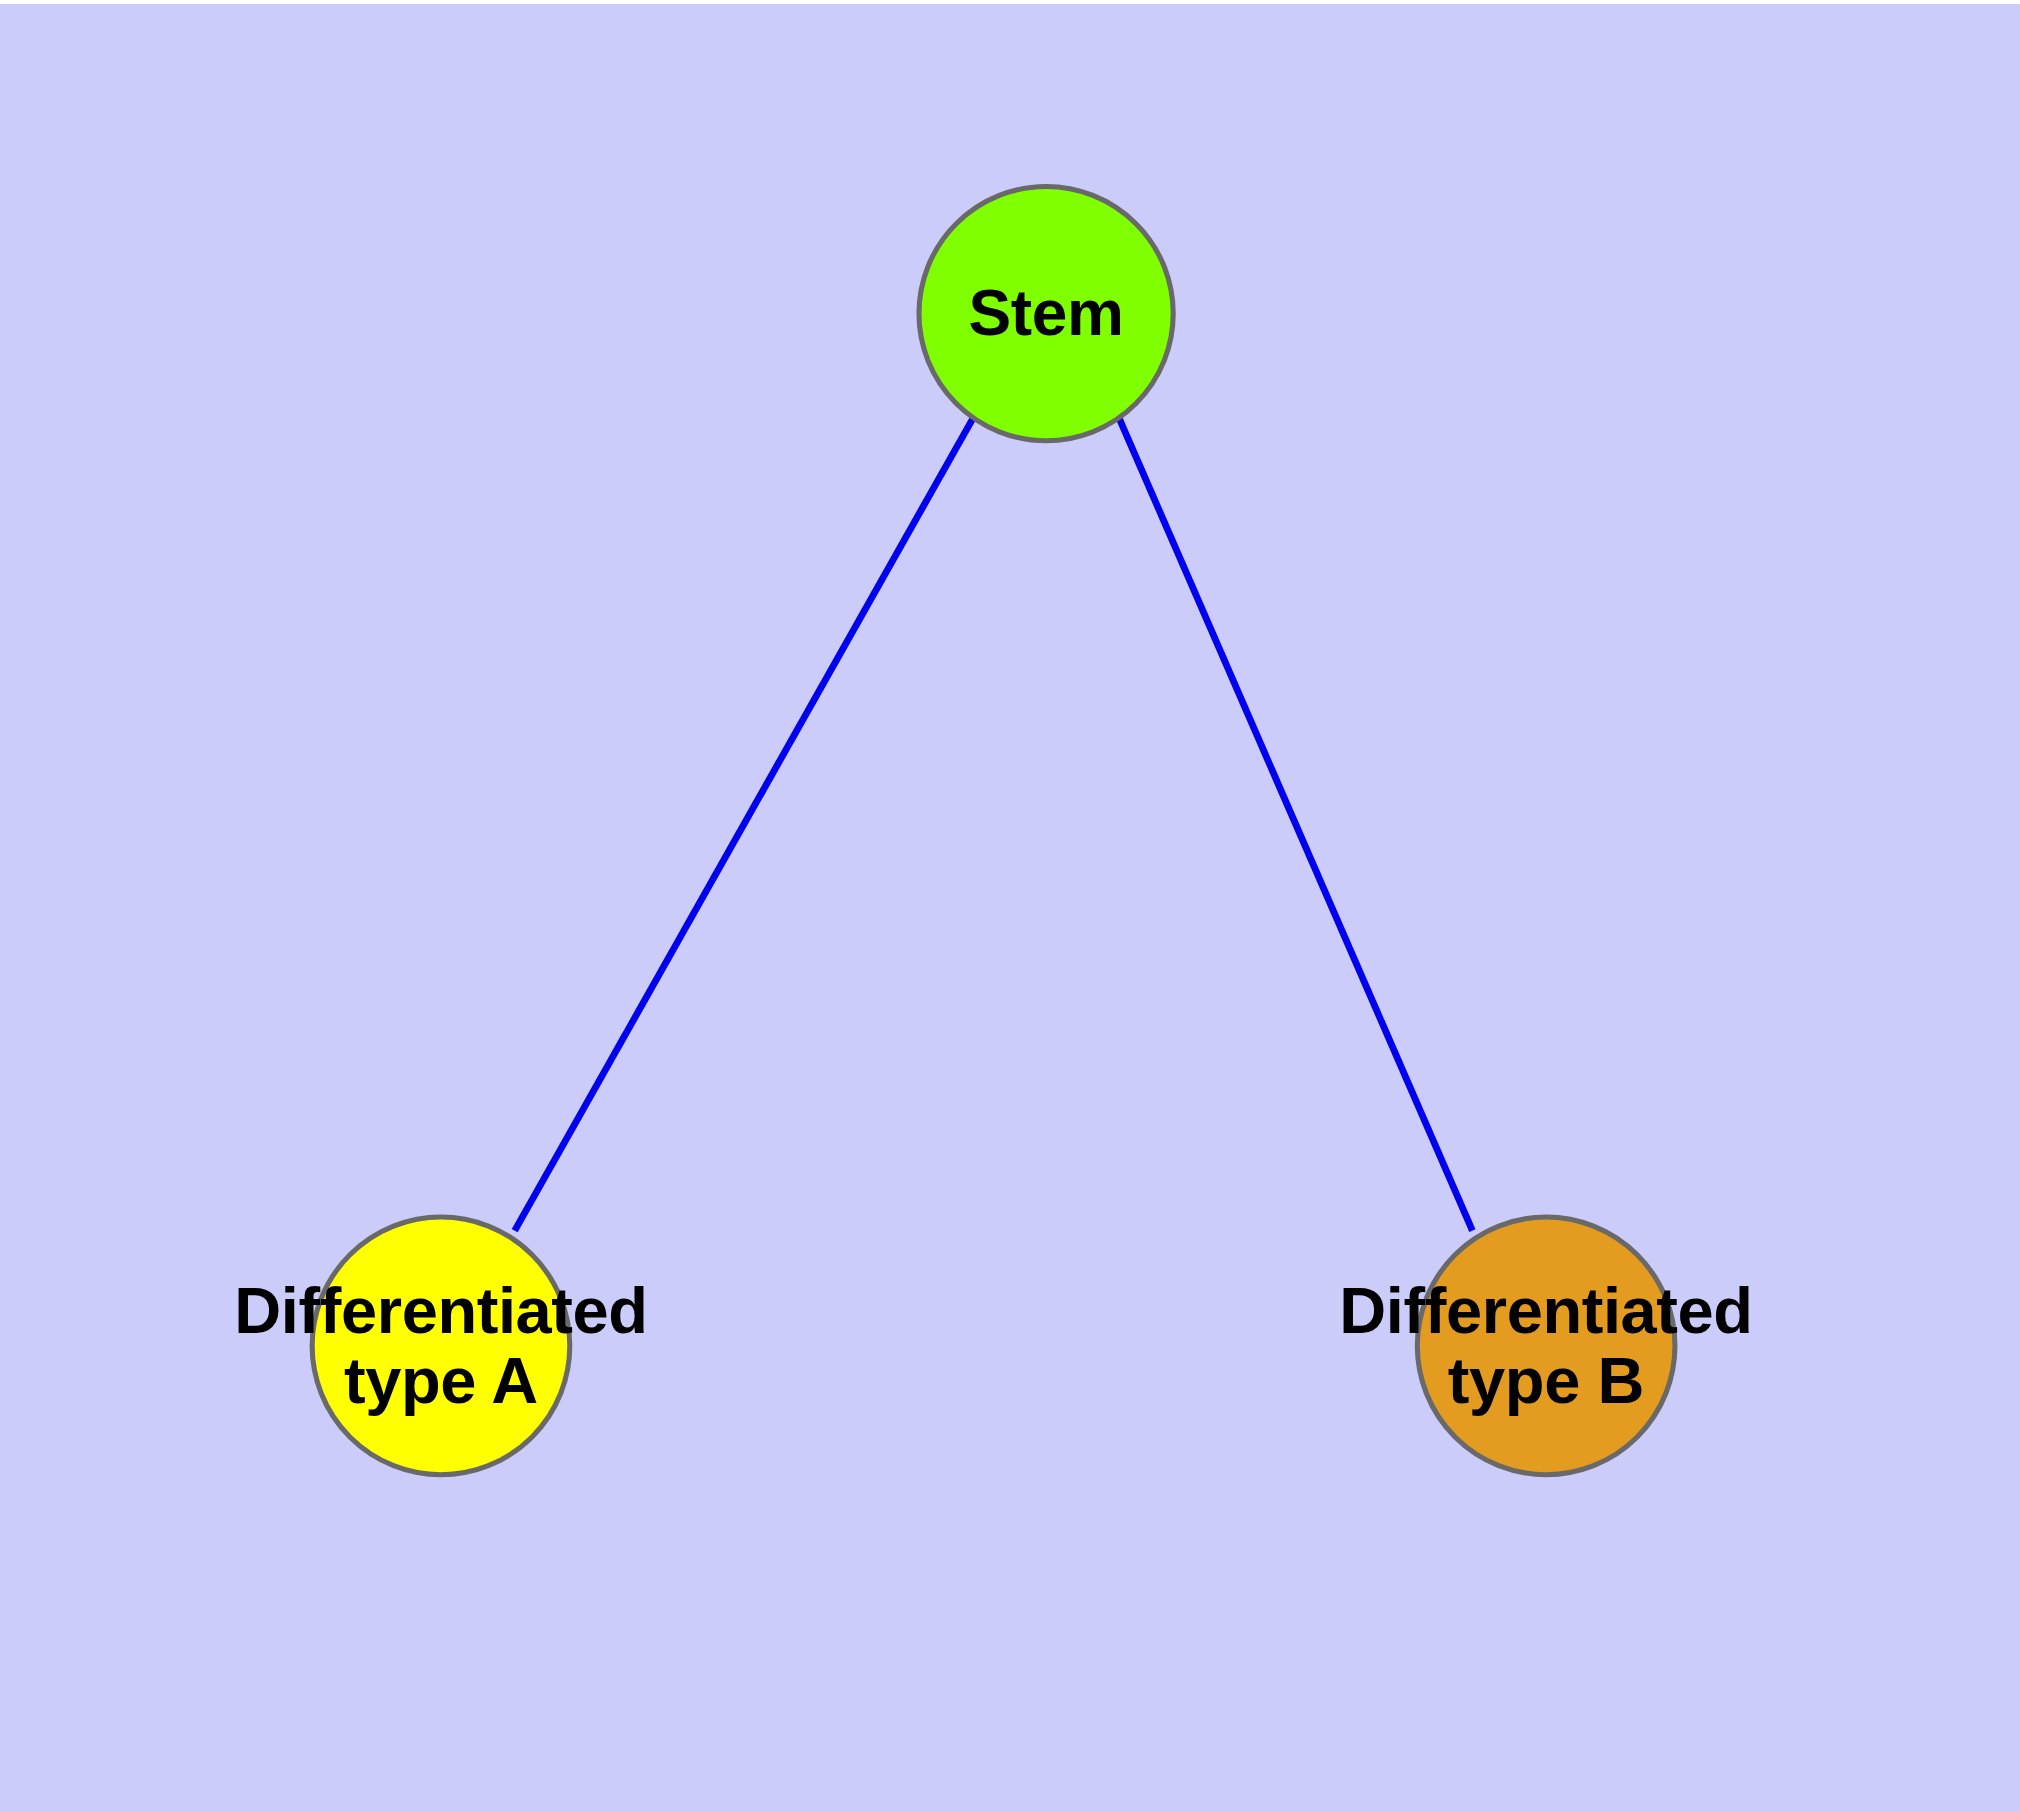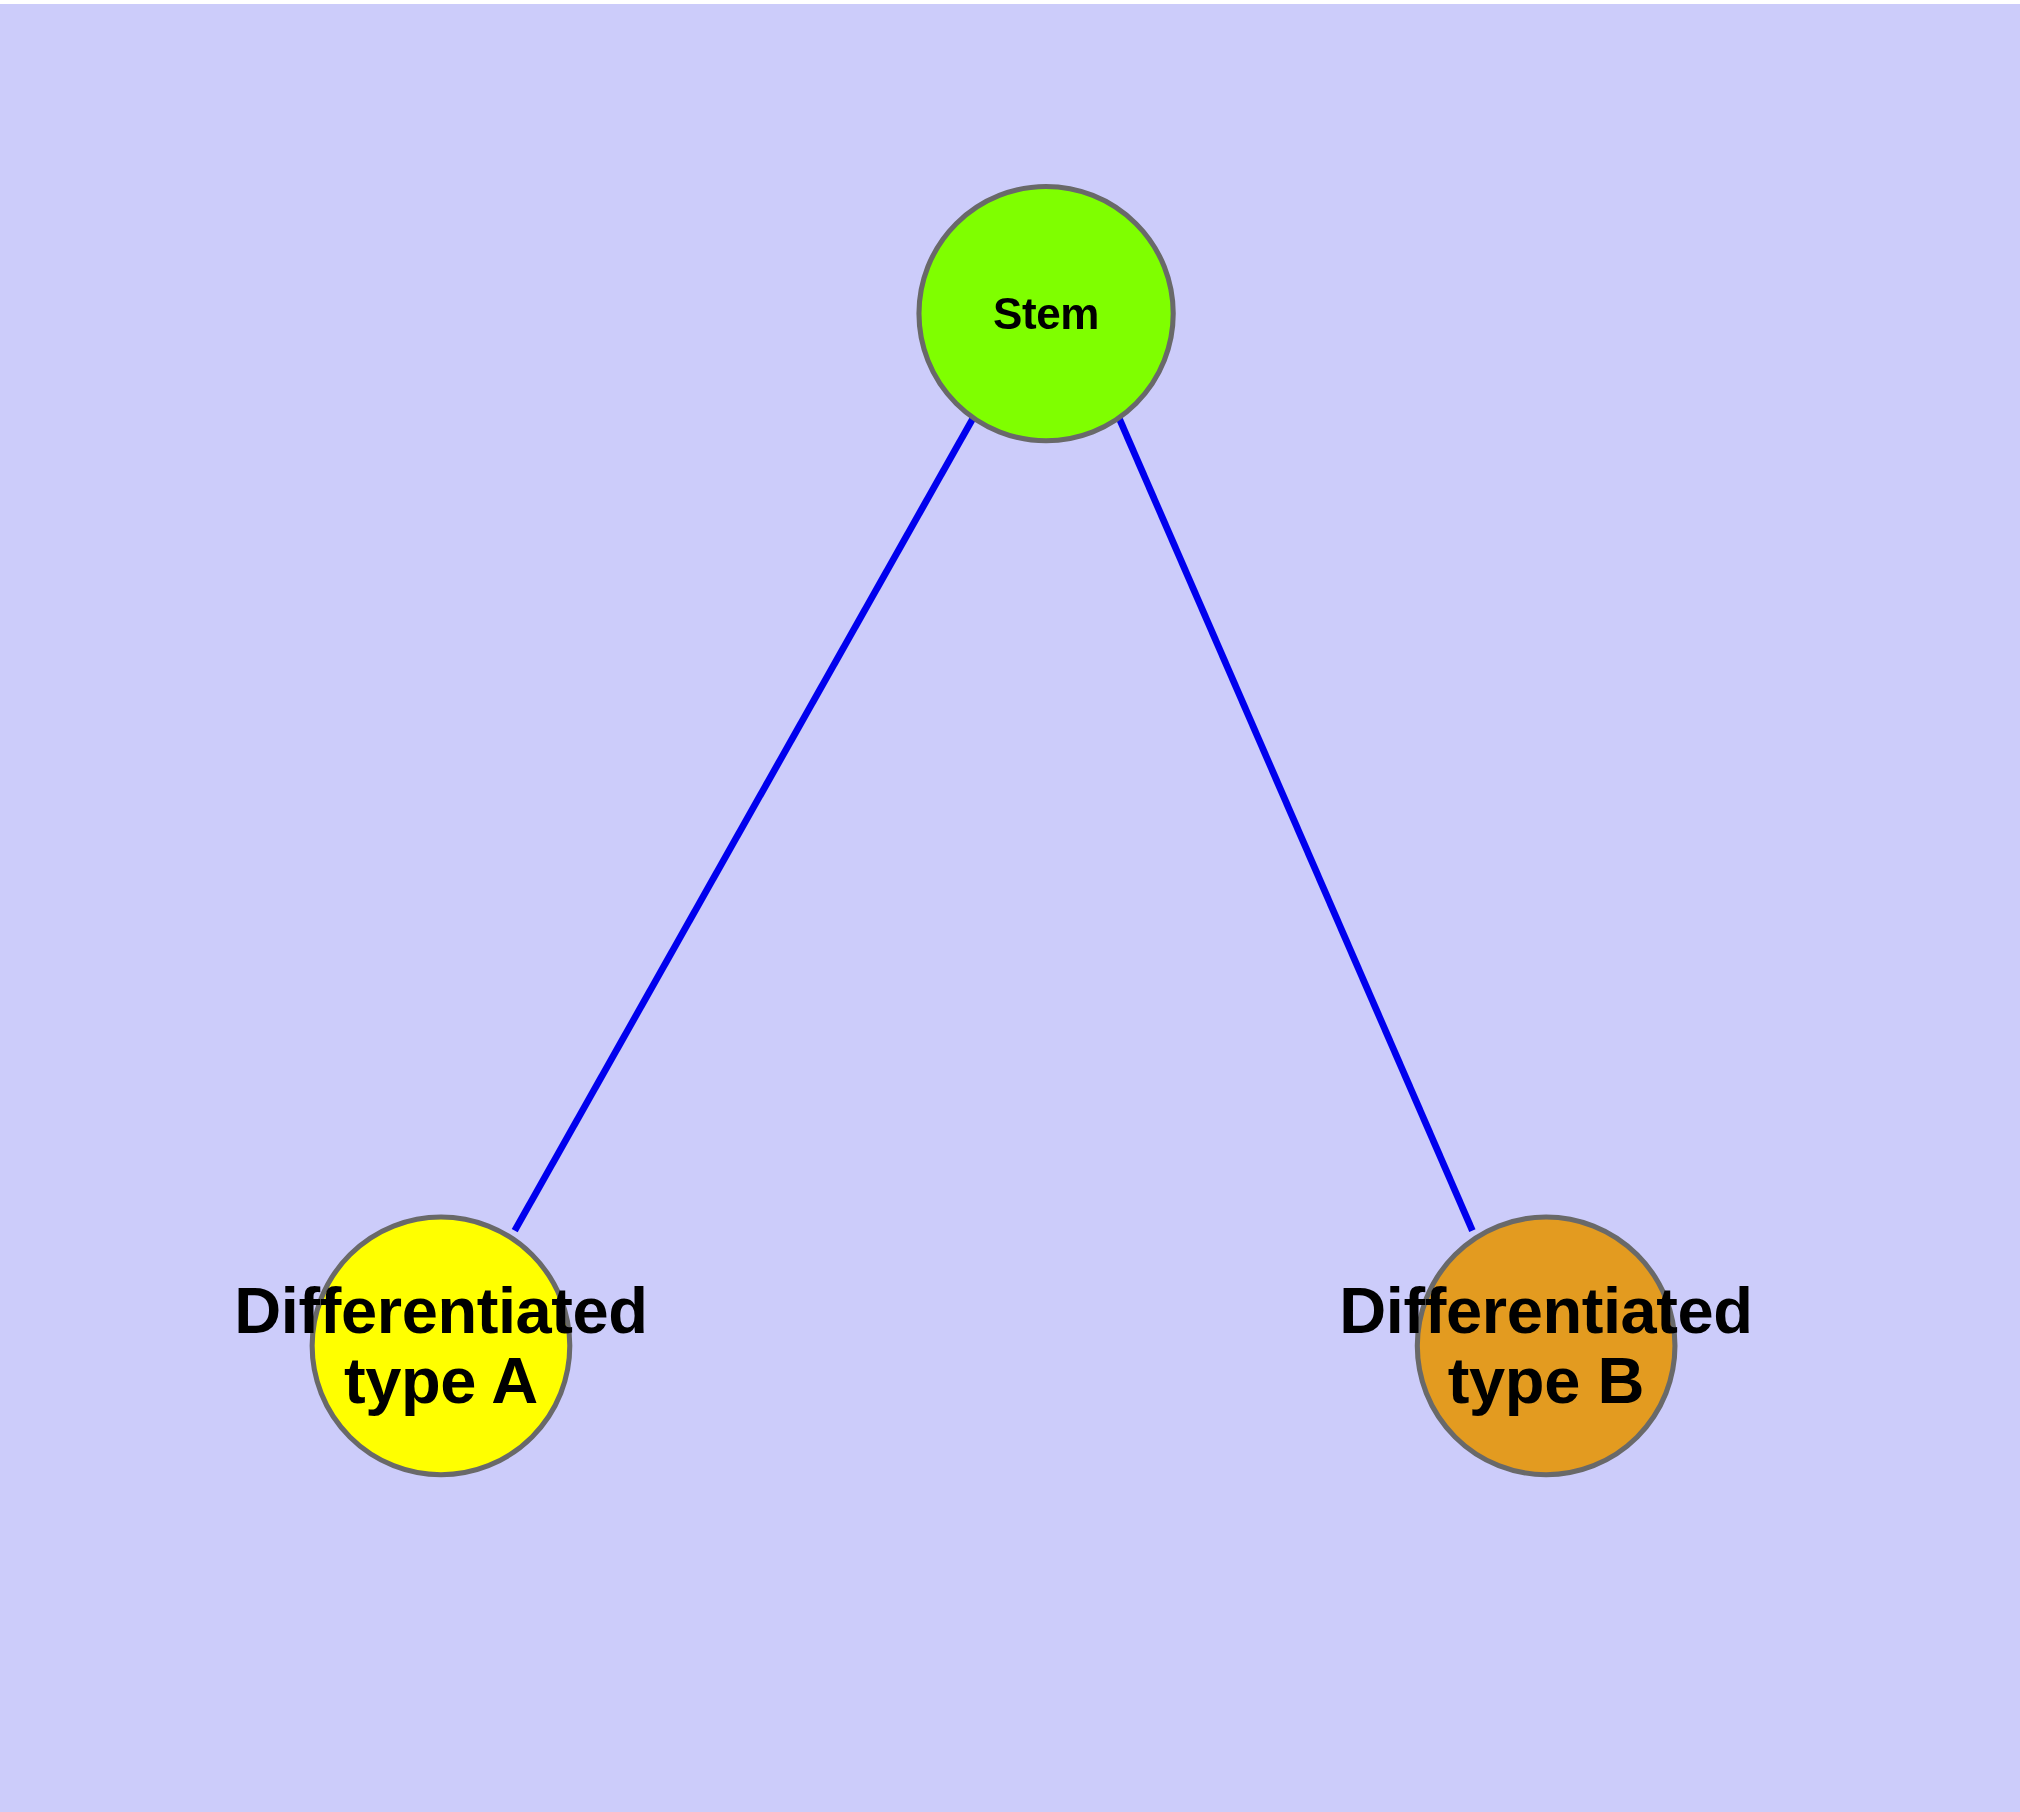--- a/index.html
+++ b/index.html
@@ -35,21 +35,21 @@
   .node-label {
     position: absolute;
     text-align: center;
     color: #000000;
     font-weight: bold;
     line-height: 1.08;
     white-space: pre;
     pointer-events: none;
     transform: translate(-50%, -50%);
   }
-  .label-stem   { font-size: 44px; letter-spacing: -0.4px; text-align: center; }
+  .label-stem   { font-size: 64px; letter-spacing: -0.4px; text-align: center; }
   .label-diffA  { font-size: 65px; letter-spacing: -0.4px; }
   .label-diffB  { font-size: 65px; letter-spacing: -0.4px; }
 </style>
 </head>
 <body>
 
 <div id="canvas" style="width: 2021px; height: 1812px; background: rgb(255, 255, 255);">
 
   <div id="plot-area" style="background: rgb(204, 204, 250);"></div>
 

